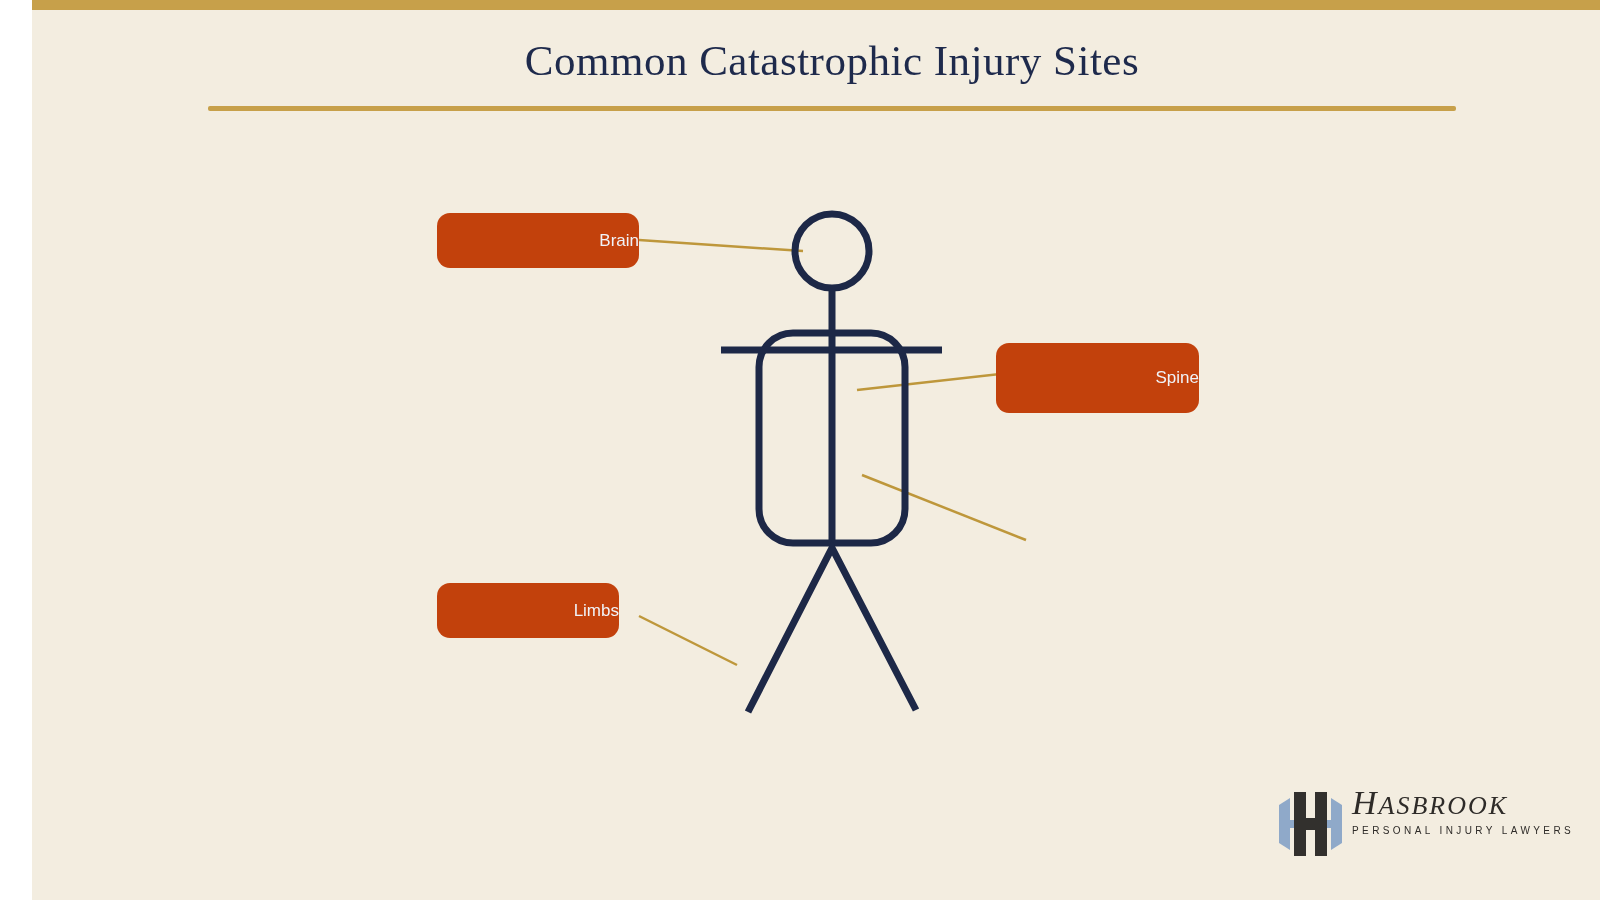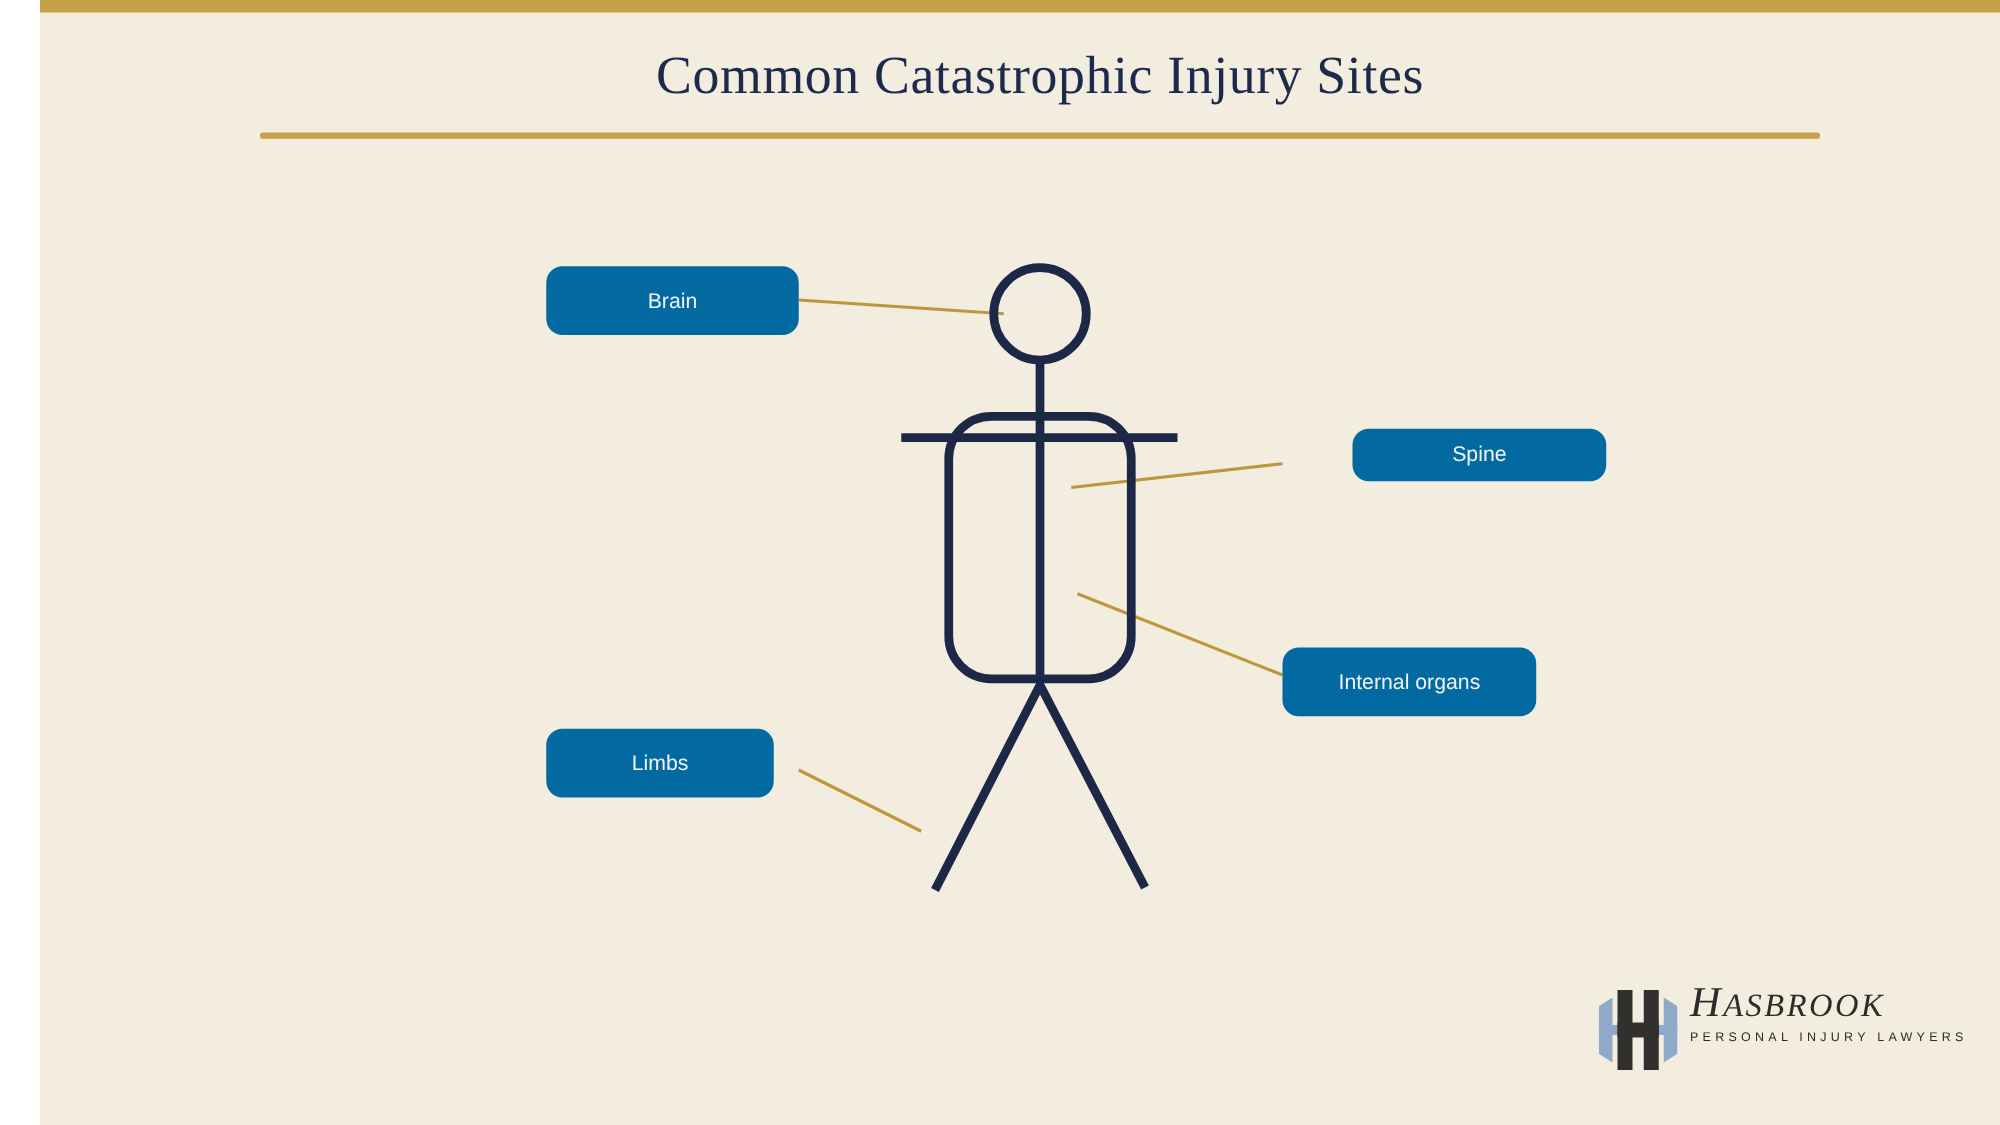--- a/index.html
+++ b/index.html
@@ -43,28 +43,28 @@
   }
   .figure-layer {
     position: absolute;
     left: 0; top: 0;
     width: 1600px; height: 900px;
   }
   .callout {
     position: absolute;
     display: flex;
     align-items: center;
-    justify-content: center;
-    background: #0369a1;
+    justify-content: flex-end;
+    background: #c2410c;
     color: #F0F3F8;
     font-size: 17px;
     border-radius: 13px;
   }
   .callout.brain    { left: 405px; top: 213px; width: 202px; height: 55px; }
-  .callout.spine    { left: 1050px; top: 343px; width: 203px; height: 42px; }
+  .callout.spine    { left: 964px; top: 343px; width: 203px; height: 70px; }
   .callout.internal { left: 994px; top: 518px; width: 203px; height: 55px; }
   .callout.limbs    { left: 405px; top: 583px; width: 182px; height: 55px; }
 
   .logo {
     position: absolute;
     left: 1247px; top: 786px;
     display: flex;
     align-items: flex-start;
   }
   .logo-mark {
@@ -119,23 +119,20 @@
     <line x1="689" y1="350" x2="910" y2="350" stroke="#1D2847" stroke-width="7"></line>
     <polyline points="716,712 800,548 884,710" fill="none" stroke="#1D2847" stroke-width="7"></polyline>
   </svg>
 
   <div class="callout brain">
     <span>Brain</span>
   </div>
   <div class="callout spine">
     <span>Spine</span>
   </div>
-  <div class="callout internal">
-    <span>Internal organs</span>
-  </div>
   <div class="callout limbs">
     <span>Limbs</span>
   </div>
 
   <div class="logo">
     <svg class="logo-mark" viewBox="0 0 63 64" xmlns="http://www.w3.org/2000/svg">
       <polygon points="0,13 11,6 11,58 0,51" fill="#8FA9C9"></polygon>
       <polygon points="63,13 52,6 52,58 63,51" fill="#8FA9C9"></polygon>
       <rect x="0" y="28" width="63" height="8" fill="#8FA9C9"></rect>
       <rect x="15" y="0" width="12" height="64" fill="#32302D"></rect>

